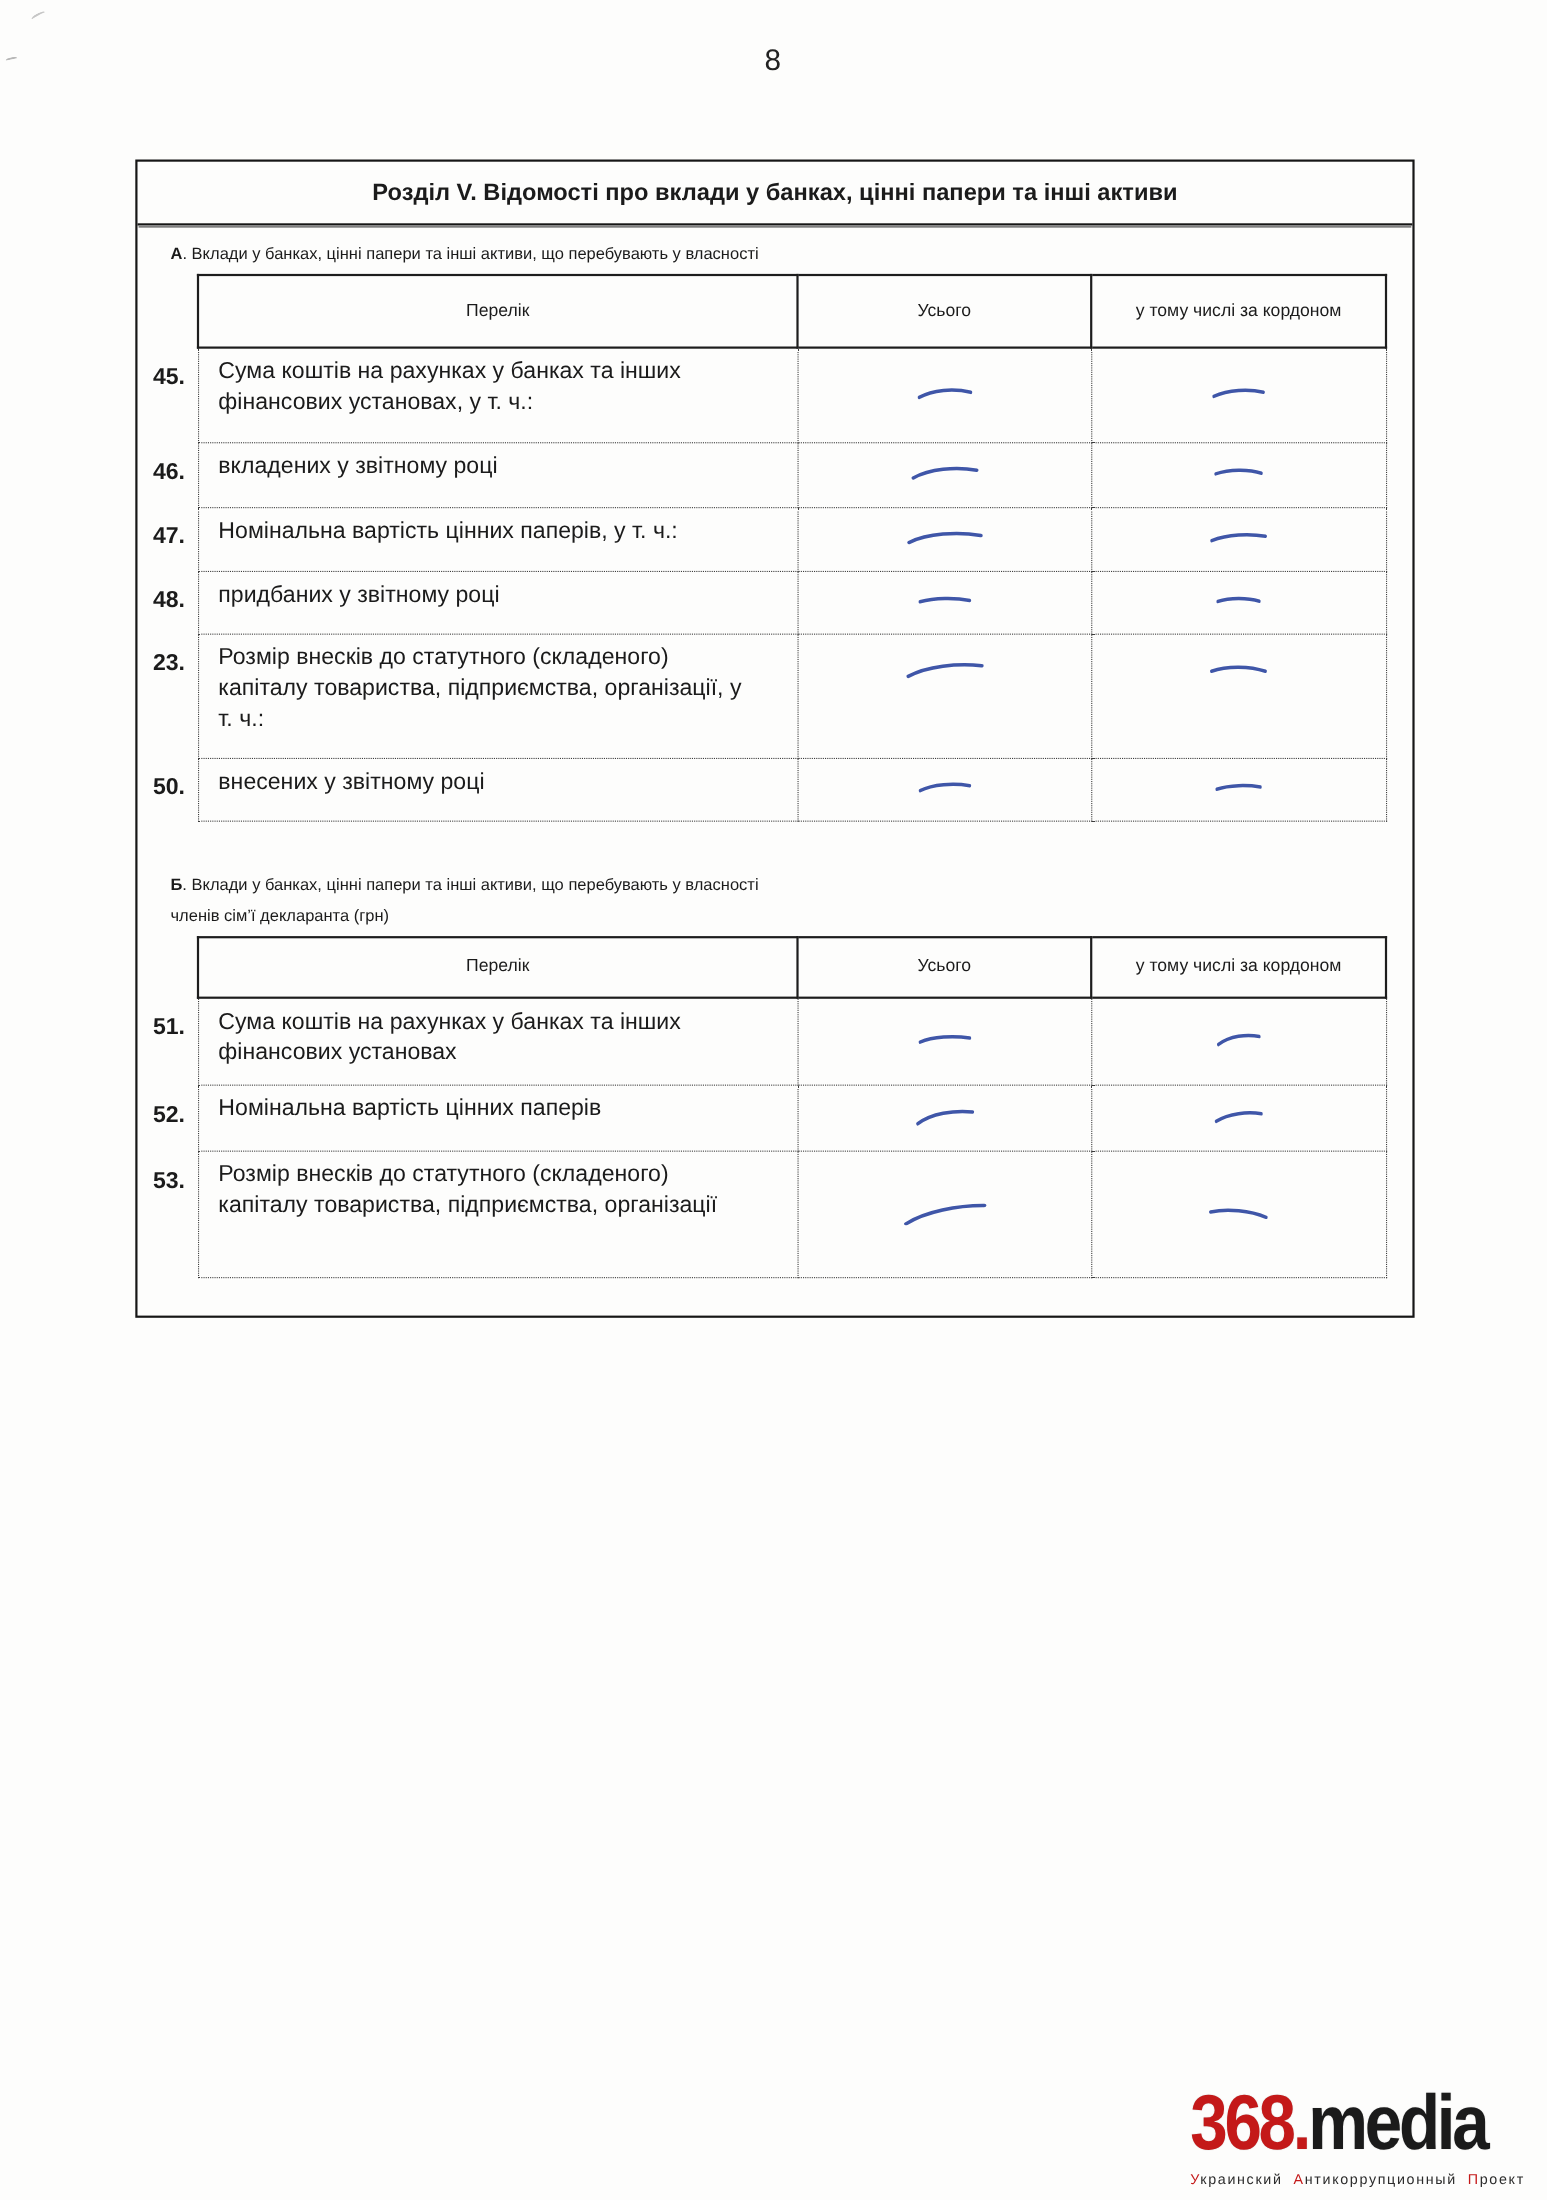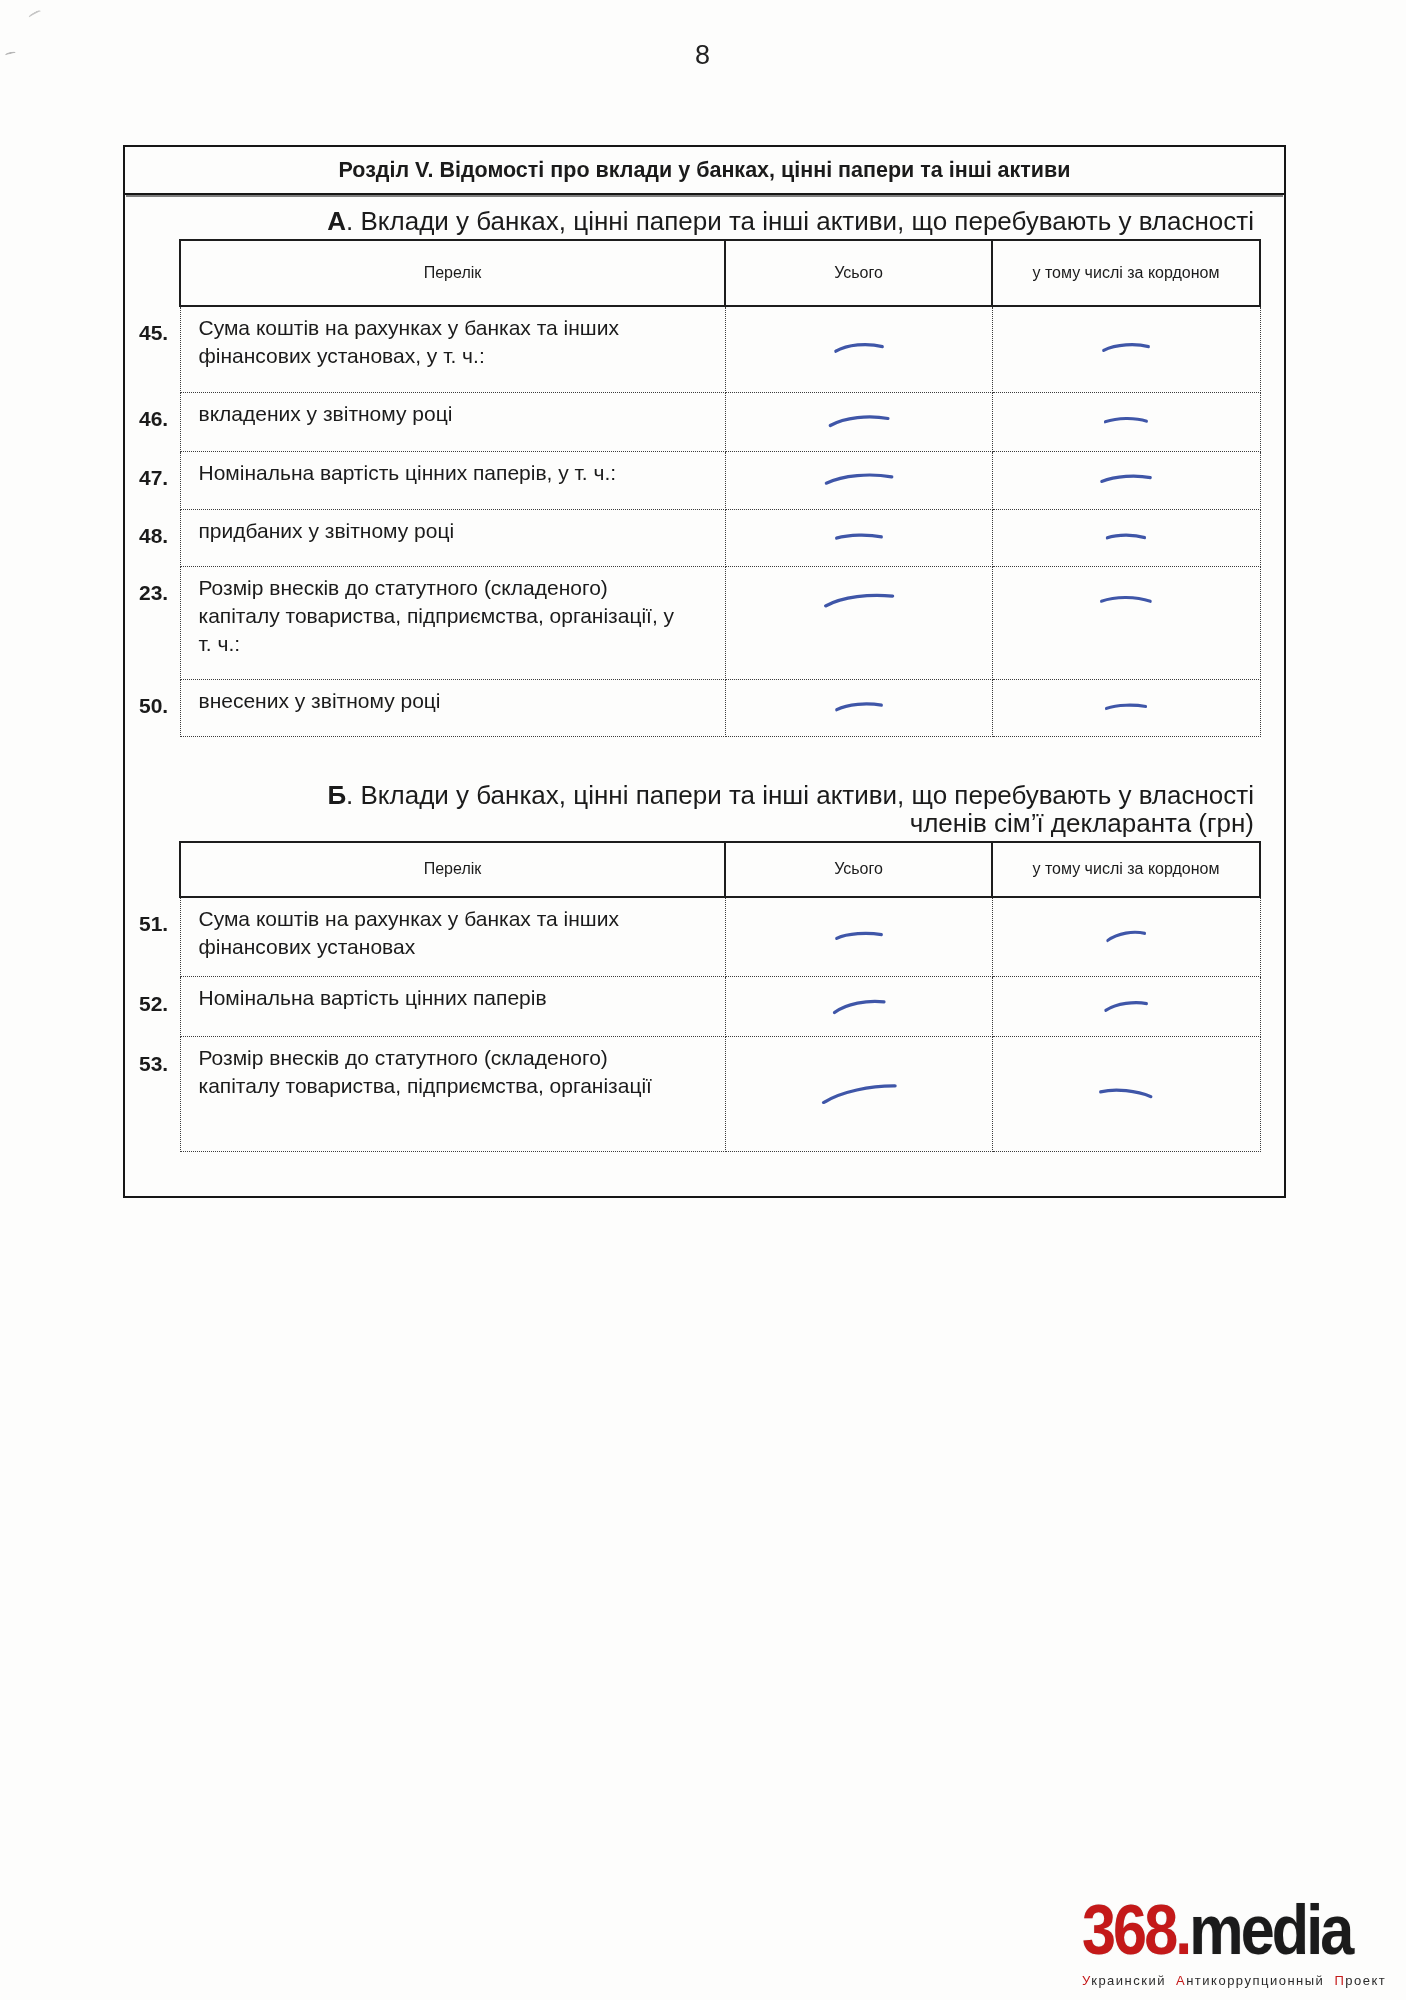--- a/index.html
+++ b/index.html
@@ -29,29 +29,29 @@
     text-align:center;font-size:27px;color:#222;letter-spacing:1px;
   }
 
   
   .frame{
     position:absolute;left:123px;top:145px;width:1163px;height:1053px;
     border:2px solid #161616;
     background:transparent;
   }
   .frame-title{
-    height:48px;border-bottom:2px solid #161616;
+    height:58px;border-bottom:2px solid #161616;
     display:flex;align-items:center;justify-content:center;
     font-weight:bold;font-size:21.5px;
     box-shadow:0 3px 0 -1px rgba(22,22,22,.55); 
   }
 
   .part-heading{
-    margin:12px 30px 0;text-align:right;
-    font-size:26px;line-height:28px;
+    margin:12px 30px 0;text-align:left;
+    font-size:15px;line-height:28px;
   }
   .part-heading b{font-weight:bold;}
 
   table.decl{
     border-collapse:collapse;table-layout:fixed;
     margin:4px 0 0 10px;width:1125px;
   }
   table.decl col.c-num{width:45px;}
   table.decl col.c-list{width:545px;}
   table.decl col.c-total{width:267px;}

